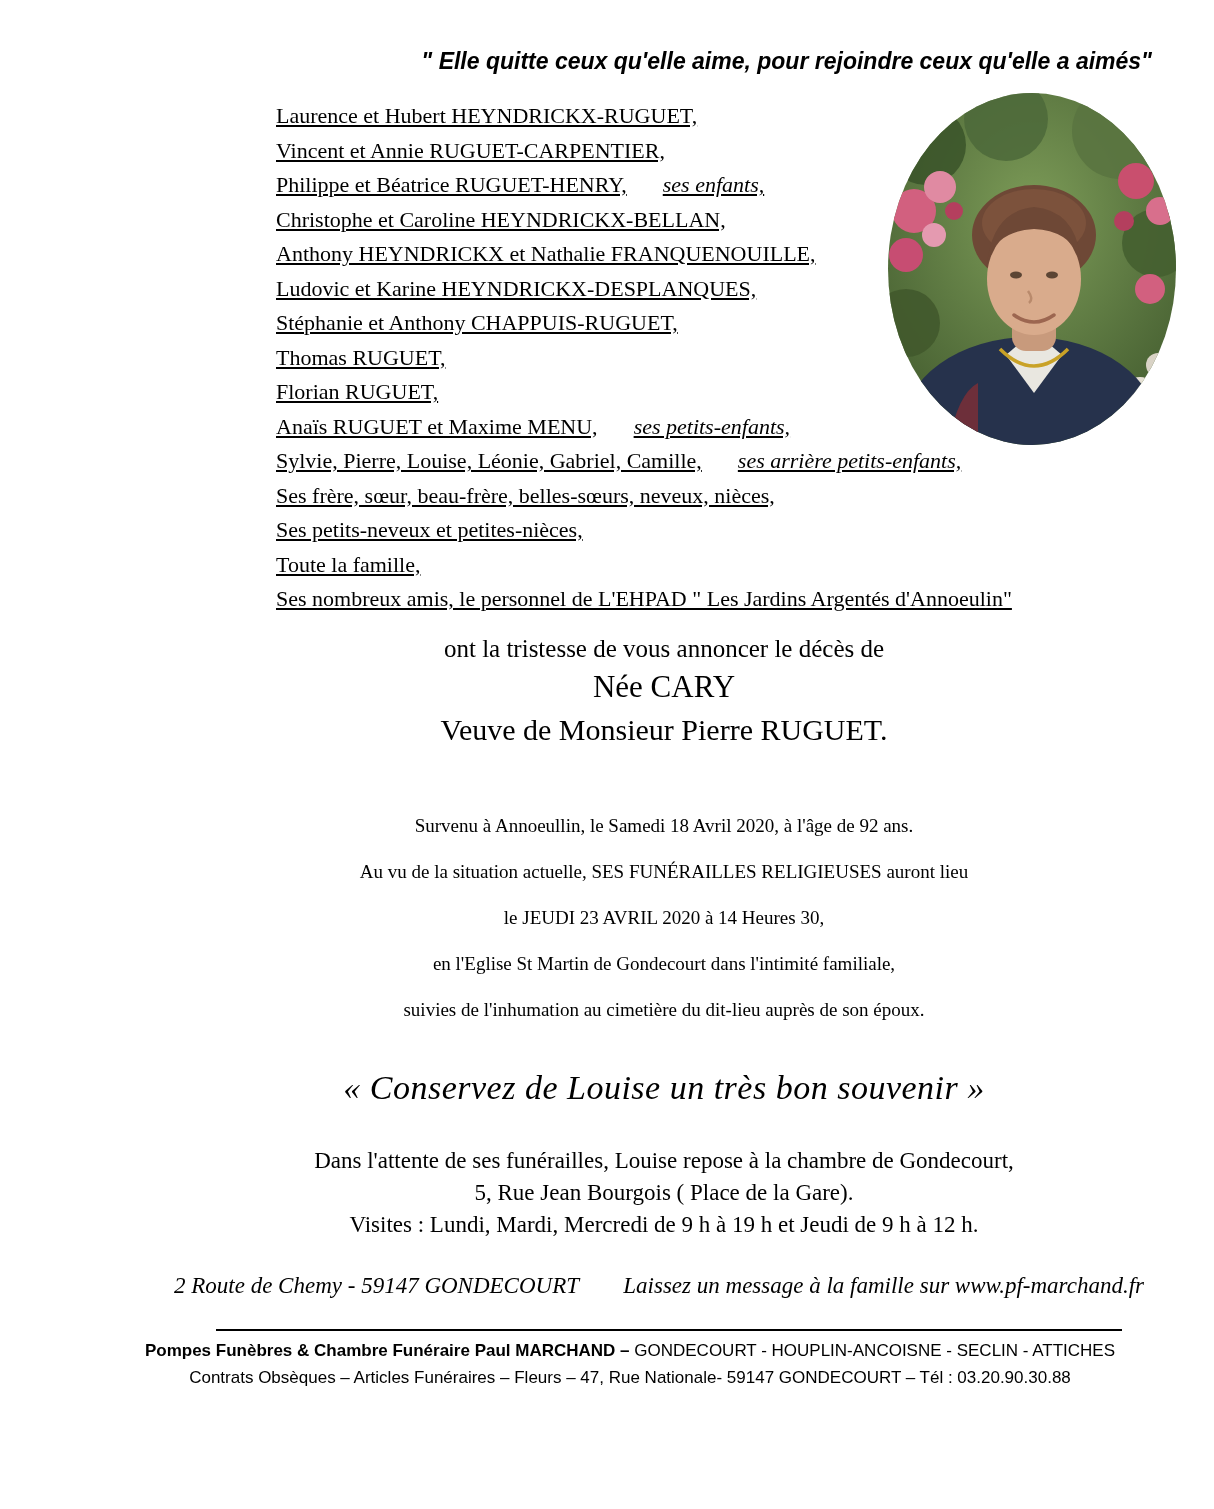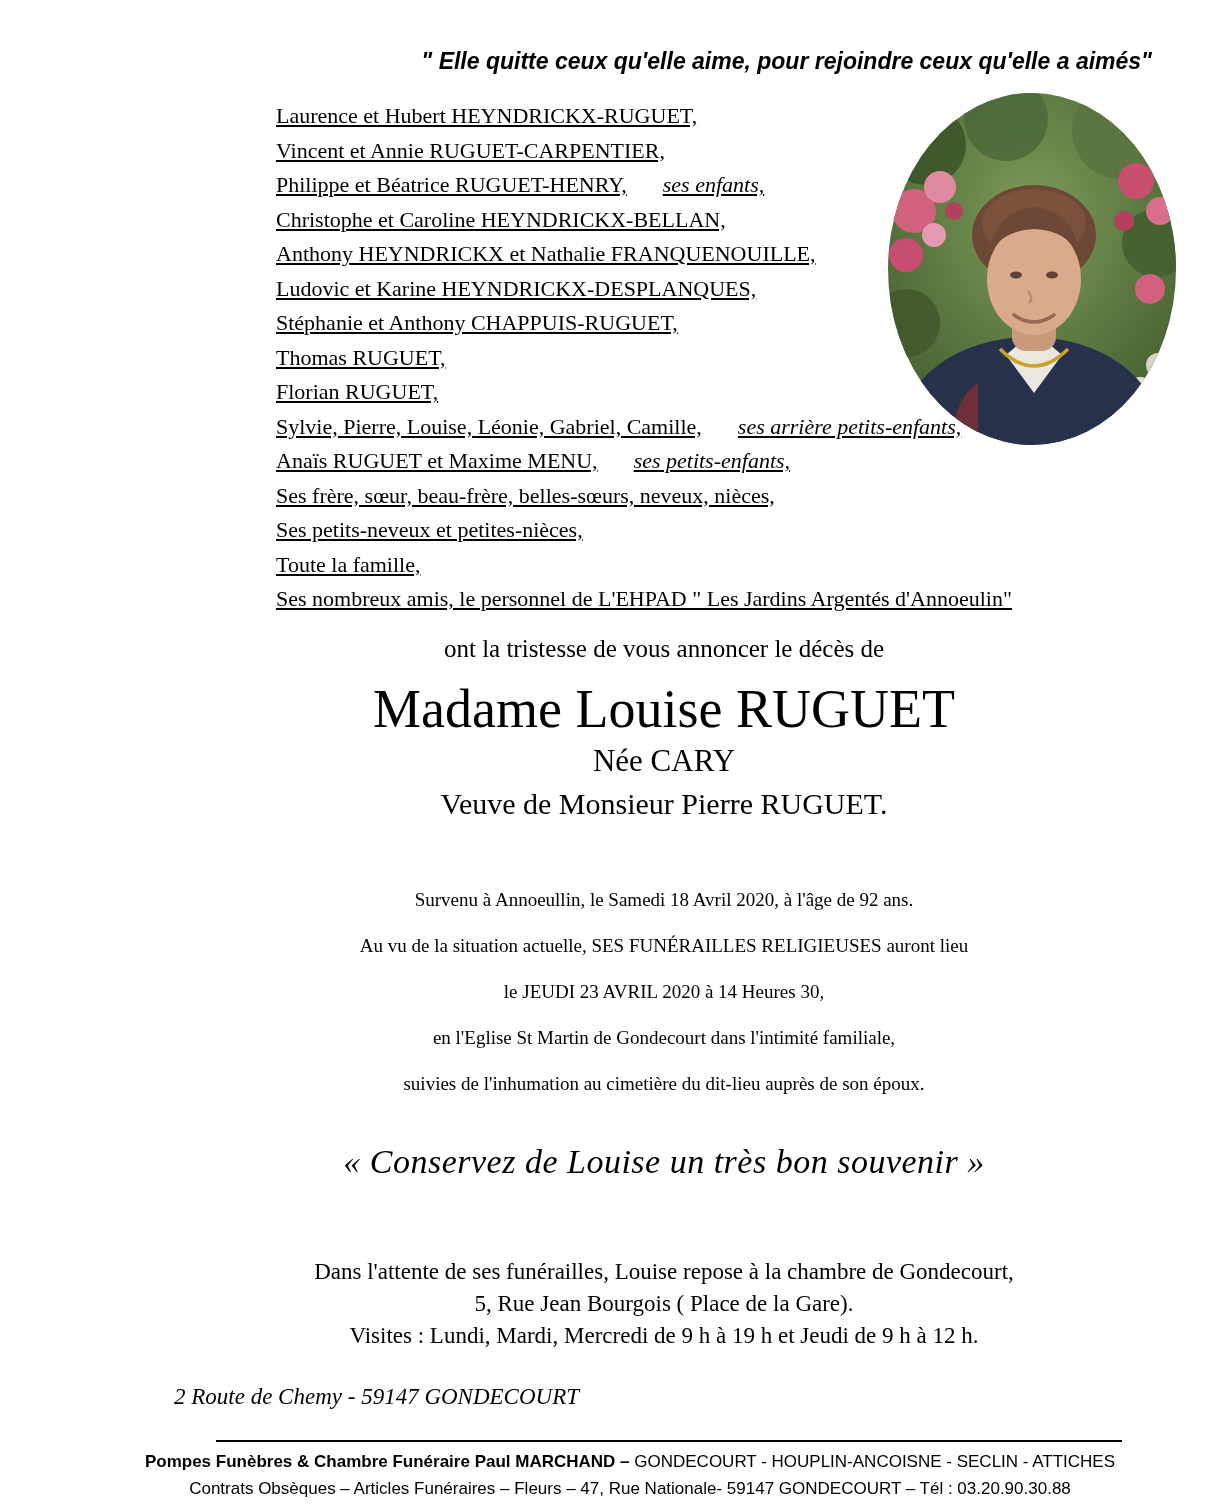--- a/index.html
+++ b/index.html
@@ -35,21 +35,21 @@
   .widow { margin-top:8px; font-size:30px; }
 
   .details { margin-top:56px; font-size:19px; }
   .details div { line-height:46px; }
 
   .memory-quote {
     margin-top:36px; font-size:34px; font-style:italic;
     font-weight:500; letter-spacing:0.5px;
   }
 
-  .visitation { margin-top:75px; font-size:23px; }
+  .visitation { margin-top:38px; font-size:23px; }
   .visitation div { line-height:32px; }
 
   .address-row {
     margin-top:32px; display:flex; justify-content:space-between;
     margin-left:174px; margin-right:70px;
     font-style:italic; font-size:23px;text-align:center;
   }
 
   .separator {
     margin-top:30px; margin-left:216px; width:906px;
@@ -154,44 +154,43 @@
     <div class="family-line">
         <span>Stéphanie et Anthony CHAPPUIS-RUGUET,</span>
       </div>
     <div class="family-line">
         <span>Thomas RUGUET,</span>
       </div>
     <div class="family-line">
         <span>Florian RUGUET,</span>
       </div>
     <div class="family-line">
+        <span>Anaïs RUGUET et Maxime MENU,</span>
+        <span class="family-note">ses petits-enfants,</span>
+      </div>
+    <div class="family-line">
         <span>Sylvie, Pierre, Louise, Léonie, Gabriel, Camille,</span>
         <span class="family-note">ses arrière petits-enfants,</span>
       </div>
     <div class="family-line">
-        <span>Anaïs RUGUET et Maxime MENU,</span>
-        <span class="family-note">ses petits-enfants,</span>
-      </div>
-    <div class="family-line">
         <span>Ses frère, sœur, beau-frère, belles-sœurs, neveux, nièces,</span>
       </div>
     <div class="family-line">
         <span>Ses petits-neveux et petites-nièces,</span>
       </div>
     <div class="family-line">
         <span>Toute la famille,</span>
       </div>
     <div class="family-line">
         <span>Ses nombreux amis, le personnel de L'EHPAD " Les Jardins Argentés d'Annoeulin"</span>
       </div>
   </div>
 
   <div class="center">
     <div class="announce">ont la tristesse de vous annoncer le décès de</div>
-    <div class="name">Madame Louise RUGUET</div>
     <div class="maiden">Née CARY</div>
     <div class="widow">Veuve de Monsieur Pierre RUGUET.</div>
 
     <div class="details">
       <div>Survenu à Annoeullin, le Samedi 18 Avril 2020, à l'âge de 92 ans.</div>
       <div>Au vu de la situation actuelle, SES FUNÉRAILLES RELIGIEUSES auront lieu</div>
       <div>le JEUDI 23 AVRIL 2020 à 14 Heures 30,</div>
       <div>en l'Eglise St Martin de Gondecourt dans l'intimité familiale,</div>
       <div>suivies de l'inhumation au cimetière du dit-lieu auprès de son époux.</div>
     </div>
@@ -200,20 +199,21 @@
 
     <div class="visitation">
       <div>Dans l'attente de ses funérailles, Louise repose à la chambre de Gondecourt,</div>
       <div>5, Rue Jean Bourgois ( Place de la Gare).</div>
       <div>Visites : Lundi, Mardi, Mercredi de 9 h à 19 h et Jeudi de 9 h à 12 h.</div>
     </div>
   </div>
 
   <div class="address-row">
     <span>2 Route de Chemy - 59147 GONDECOURT</span>
+    <span>Laissez un message à la famille sur www.pf-marchand.fr</span>
   </div>
 
   <div class="separator"></div>
 
   <div class="footer">
     <div class="footer-line1"><b>Pompes Funèbres &amp; Chambre Funéraire Paul MARCHAND –</b><span> GONDECOURT - HOUPLIN-ANCOISNE - SECLIN - ATTICHES</span></div>
     <div class="footer-line2">Contrats Obsèques – Articles Funéraires – Fleurs – 47, Rue Nationale- 59147 GONDECOURT – Tél : 03.20.90.30.88</div>
   </div>
 
 </div>

